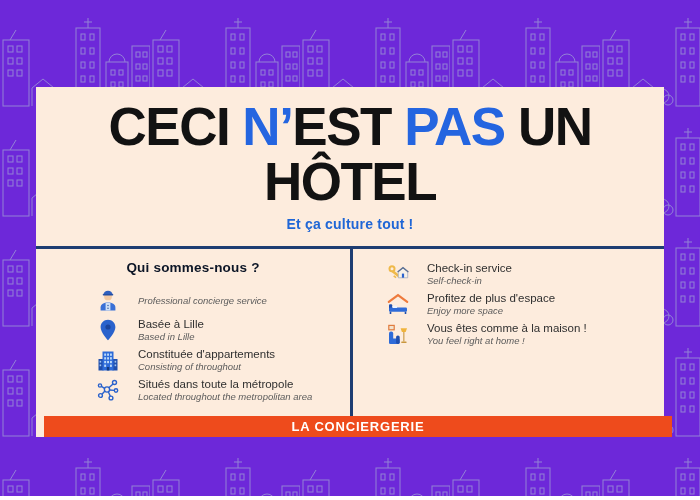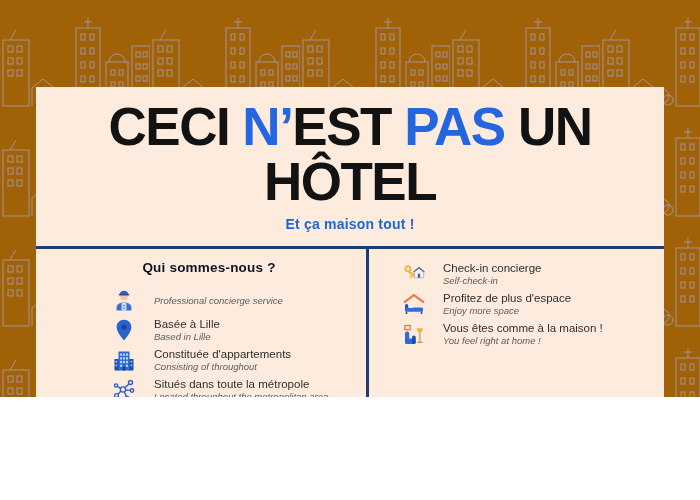--- a/index.html
+++ b/index.html
@@ -1,38 +1,38 @@
 <!DOCTYPE html>
 <html><head>
 <meta charset="utf-8">
 <style>
   html,body{margin:0;padding:0;}
   body{font-family:"Liberation Sans", sans-serif;}
   .poster{
-    position:relative;width:700px;height:397px;overflow:hidden;
-    background:#a16207;
+    position:relative;width:700px;height:496px;overflow:hidden;
+    background:#6d28d9;
   }
   .bg-pattern{position:absolute;left:0;top:0;}
   .card{
     position:absolute;left:36px;top:87px;width:628px;height:350px;
     background:#fdecdd;
   }
   .title{
     margin:12px 0 0;text-align:center;
     font-size:53px;line-height:55px;font-weight:900;letter-spacing:-1.5px;
     color:#121212;
   }
   .title .blue{color:#2465e0;}
   .subtitle{
     margin-top:7px;text-align:center;
     font-size:14px;font-weight:700;color:#1f66d6;letter-spacing:0.2px;
   }
   .rule{position:absolute;left:0;top:159px;width:628px;height:3px;background:#1e3d72;}
   .columns{
-    position:absolute;left:16px;top:162px;width:628px;height:167px;
+    position:absolute;left:0;top:162px;width:628px;height:167px;
     display:flex;
   }
   .column{width:314px;box-sizing:border-box;}
   .column.right{border-left:3px solid #1e3d72;width:311px;}
   .col-header{
     margin-top:11px;text-align:center;
     font-size:13.5px;font-weight:700;color:#0c1526;letter-spacing:0.2px;
   }
   .items{margin-top:13px;}
   .column.left .items{padding-left:60px;}
@@ -102,21 +102,21 @@
     <rect width="700" height="500" fill="url(#city)"></rect>
   </svg>
 
   <div class="card">
 
     <h1 class="title">
       <span><span class="dark">CECI </span><span class="blue">N’</span><span class="dark">EST </span><span class="blue">PAS</span><span class="dark"> UN</span></span><br>
       <span>HÔTEL</span>
     </h1>
 
-    <div class="subtitle">Et ça maison tout !</div>
+    <div class="subtitle">Et ça culture tout !</div>
 
     <div class="rule"></div>
 
     <div class="columns">
 
       <div class="column left">
         <div class="col-header">Qui sommes-nous ?</div>
         <div class="items">
 
           <div class="item">
@@ -203,21 +203,21 @@
             <svg class="ic" viewBox="0 0 24 24">
               <rect x="6.5" y="7.5" width="9.5" height="2.6" rx="1.1" transform="rotate(38 6.5 7.5)" fill="#efb94a"></rect>
               <rect x="8.2" y="13.2" width="3" height="1.6" transform="rotate(38 8.2 13.2)" fill="#efb94a"></rect>
               <circle cx="6" cy="6.8" r="3.5" fill="#efb94a"></circle>
               <circle cx="6" cy="6.8" r="1.5" fill="#fdecdd"></circle>
               <path d="M12.3 9.6 l4.7-3.7 4.7 3.7 v6.2 h-9.4 z" fill="#f7f1e8" stroke="#97a4bd" stroke-width="0.7"></path>
               <path d="M11.6 10 l5.4-4.3 5.4 4.3" stroke="#5a6f93" stroke-width="1.3" fill="none"></path>
               <rect x="15.9" y="11.6" width="2.2" height="4.1" fill="#2a62cc"></rect>
             </svg>
             <div class="txt">
-              <div class="item-title">Check-in concierge</div>
+              <div class="item-title">Check-in service</div>
               <div class="item-sub">Self-check-in</div>
             </div>
           </div>
 
           <div class="item">
             <svg class="ic" viewBox="0 0 24 24">
               <path d="M2.8 9.8 L12 3.2 l9.2 6.6" fill="none" stroke="#ee7a3c" stroke-width="2.2" stroke-linecap="round"></path>
               <rect x="3" y="12.3" width="3.2" height="6.8" rx="1" fill="#1f4fae"></rect>
               <rect x="3" y="15.4" width="18" height="4.3" rx="1.2" fill="#2e6bd8"></rect>
               <rect x="6.6" y="13.6" width="4.6" height="2.5" rx="1.2" fill="#eef4fd"></rect>

